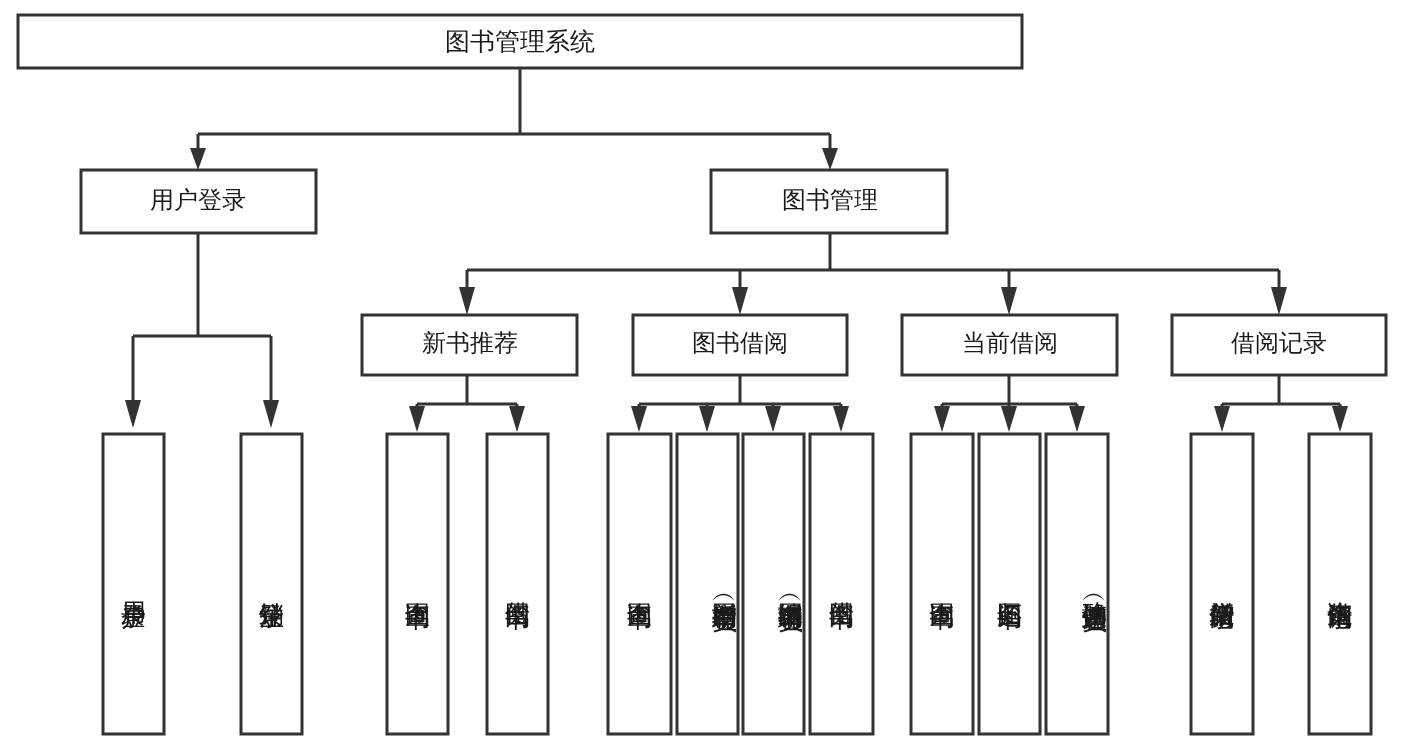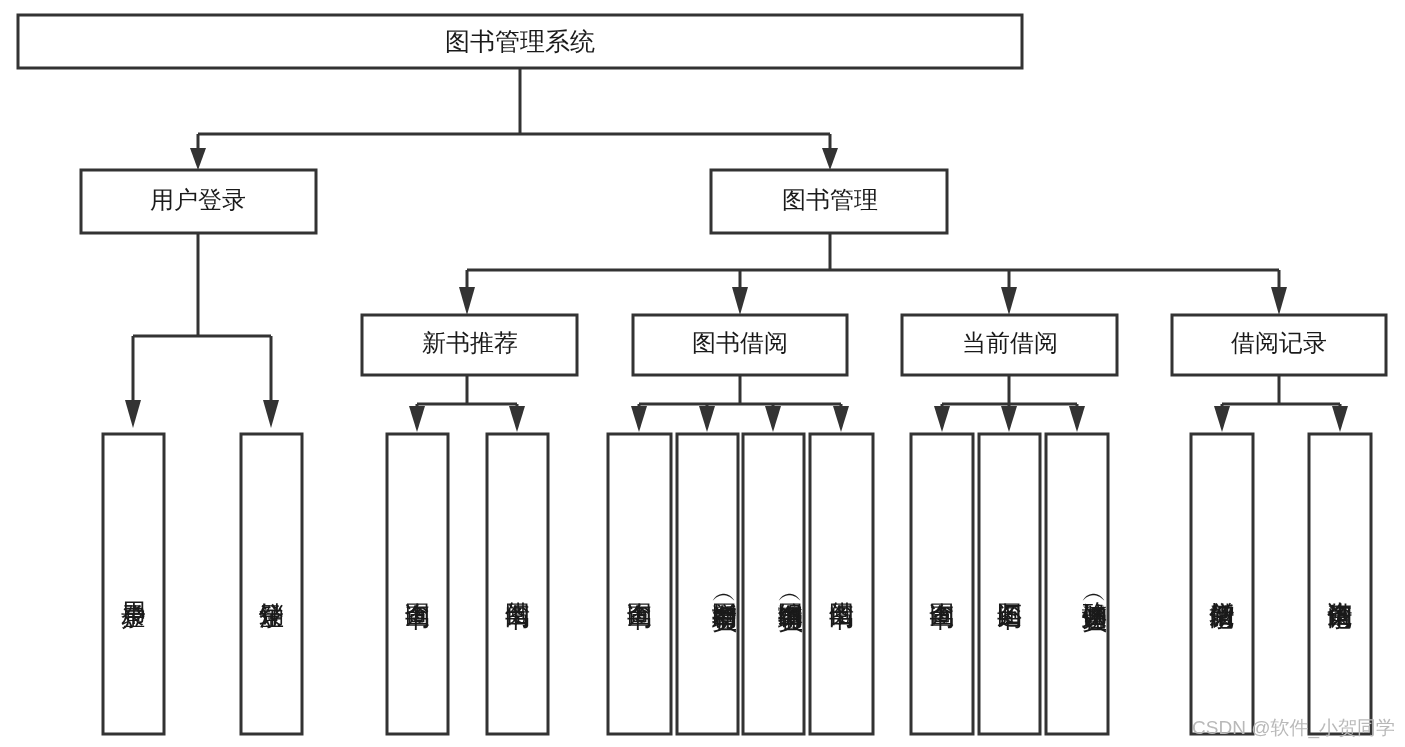--- a/index.html
+++ b/index.html
@@ -207,15 +207,14 @@
   <div class="vert-label" style="left:743px; top:434px; width:61px; height:300px; display:flex; align-items:flex-start; justify-content:center; padding-top:4px; box-sizing:border-box;">编辑图书（管理员）</div>
   <div class="vert-label" style="left:810px; top:434px; width:63px; height:300px; display:flex; align-items:center; justify-content:center;">借阅图书</div>
 
   <div class="vert-label" style="left:911px; top:434px; width:62px; height:300px; display:flex; align-items:center; justify-content:center;">查询图书</div>
   <div class="vert-label" style="left:979px; top:434px; width:61px; height:300px; display:flex; align-items:center; justify-content:center;">归还图书</div>
   <div class="vert-label" style="left:1046px; top:434px; width:62px; height:300px; display:flex; align-items:flex-start; justify-content:center; padding-top:4px; box-sizing:border-box;">确认归还（管理员）</div>
 
   <div class="vert-label" style="left:1191px; top:434px; width:62px; height:300px; display:flex; align-items:center; justify-content:center;">新增借阅记录</div>
   <div class="vert-label" style="left:1309px; top:434px; width:62px; height:300px; display:flex; align-items:center; justify-content:center;">查询借阅记录</div>
 
-  <div class="watermark">CSDN @软件_小贺同学</div>
 
 </div>
 
 </body></html>

